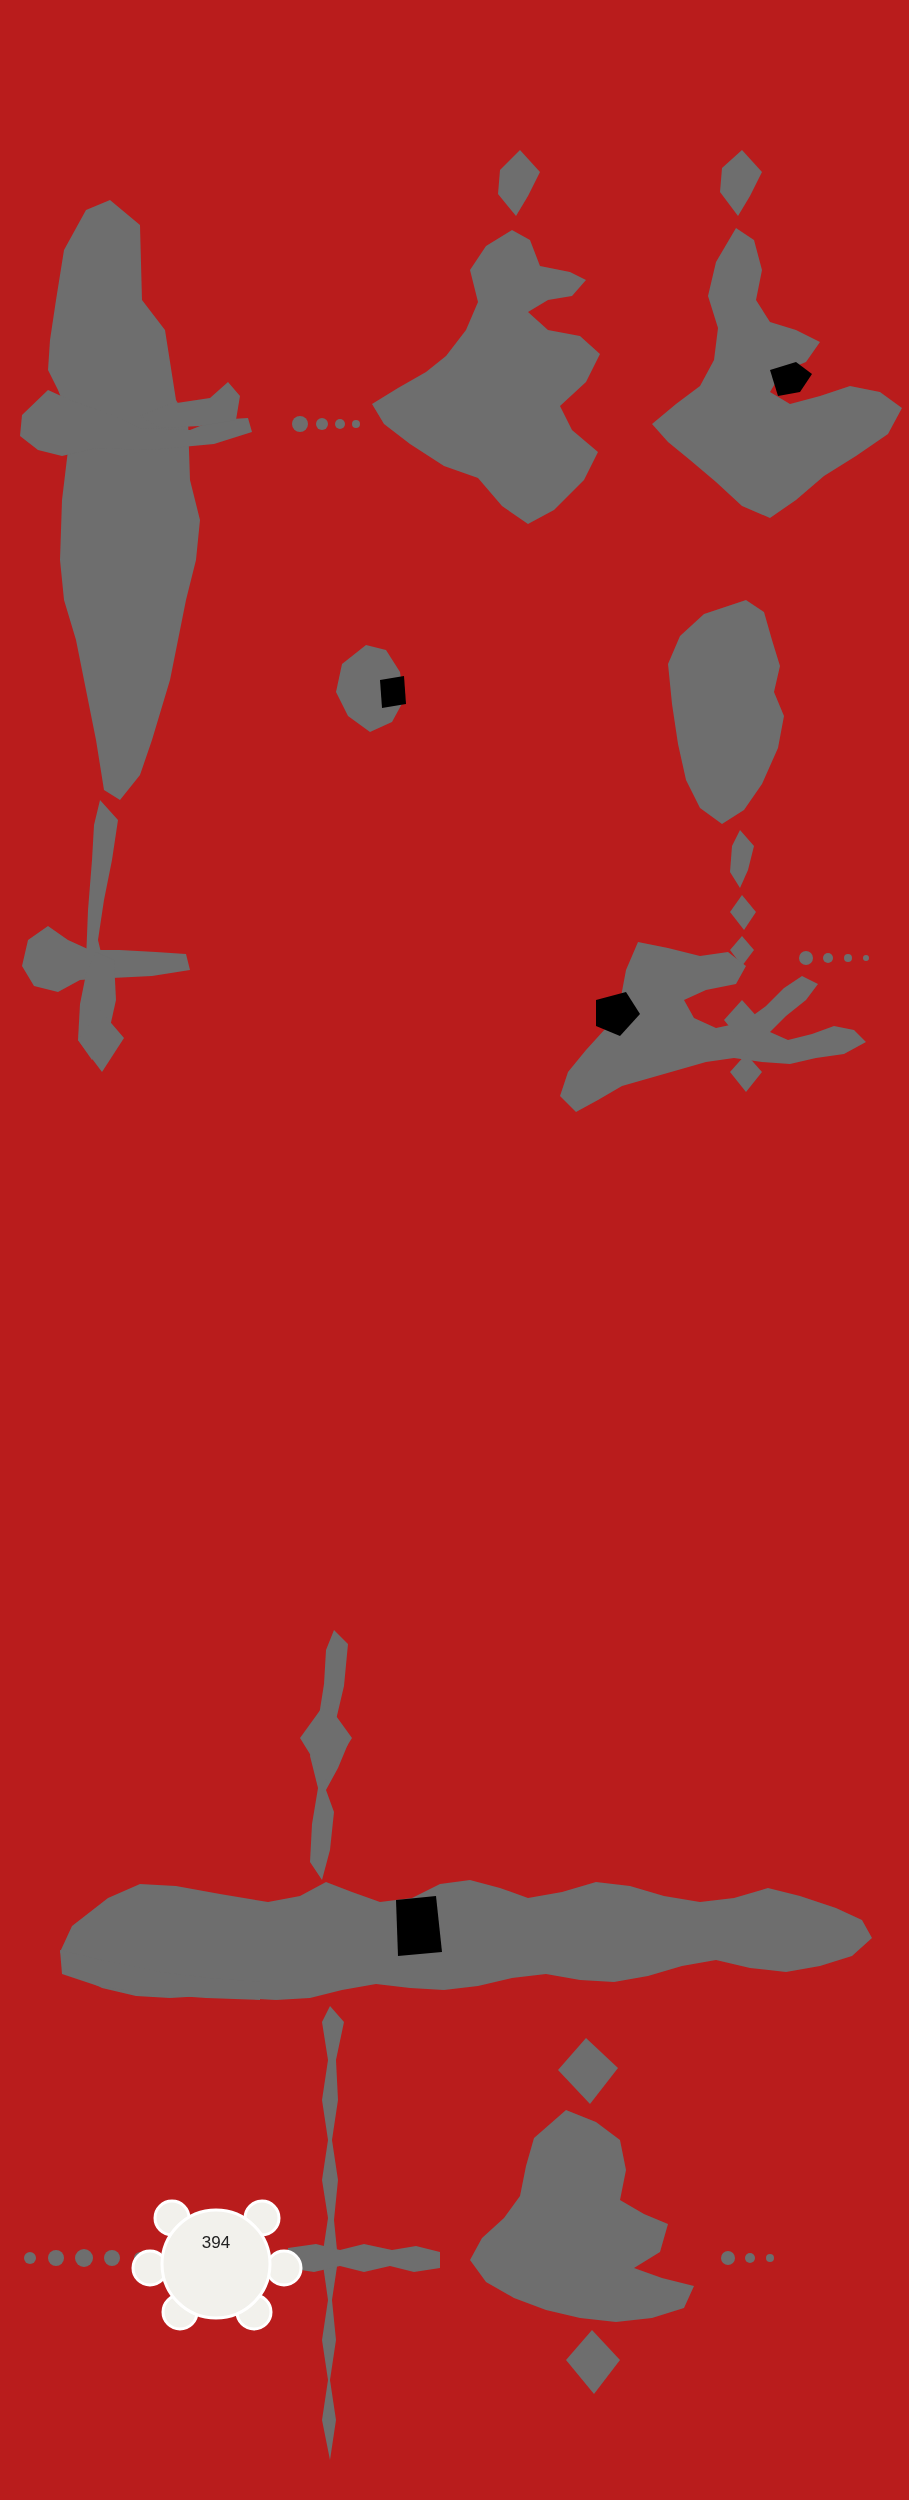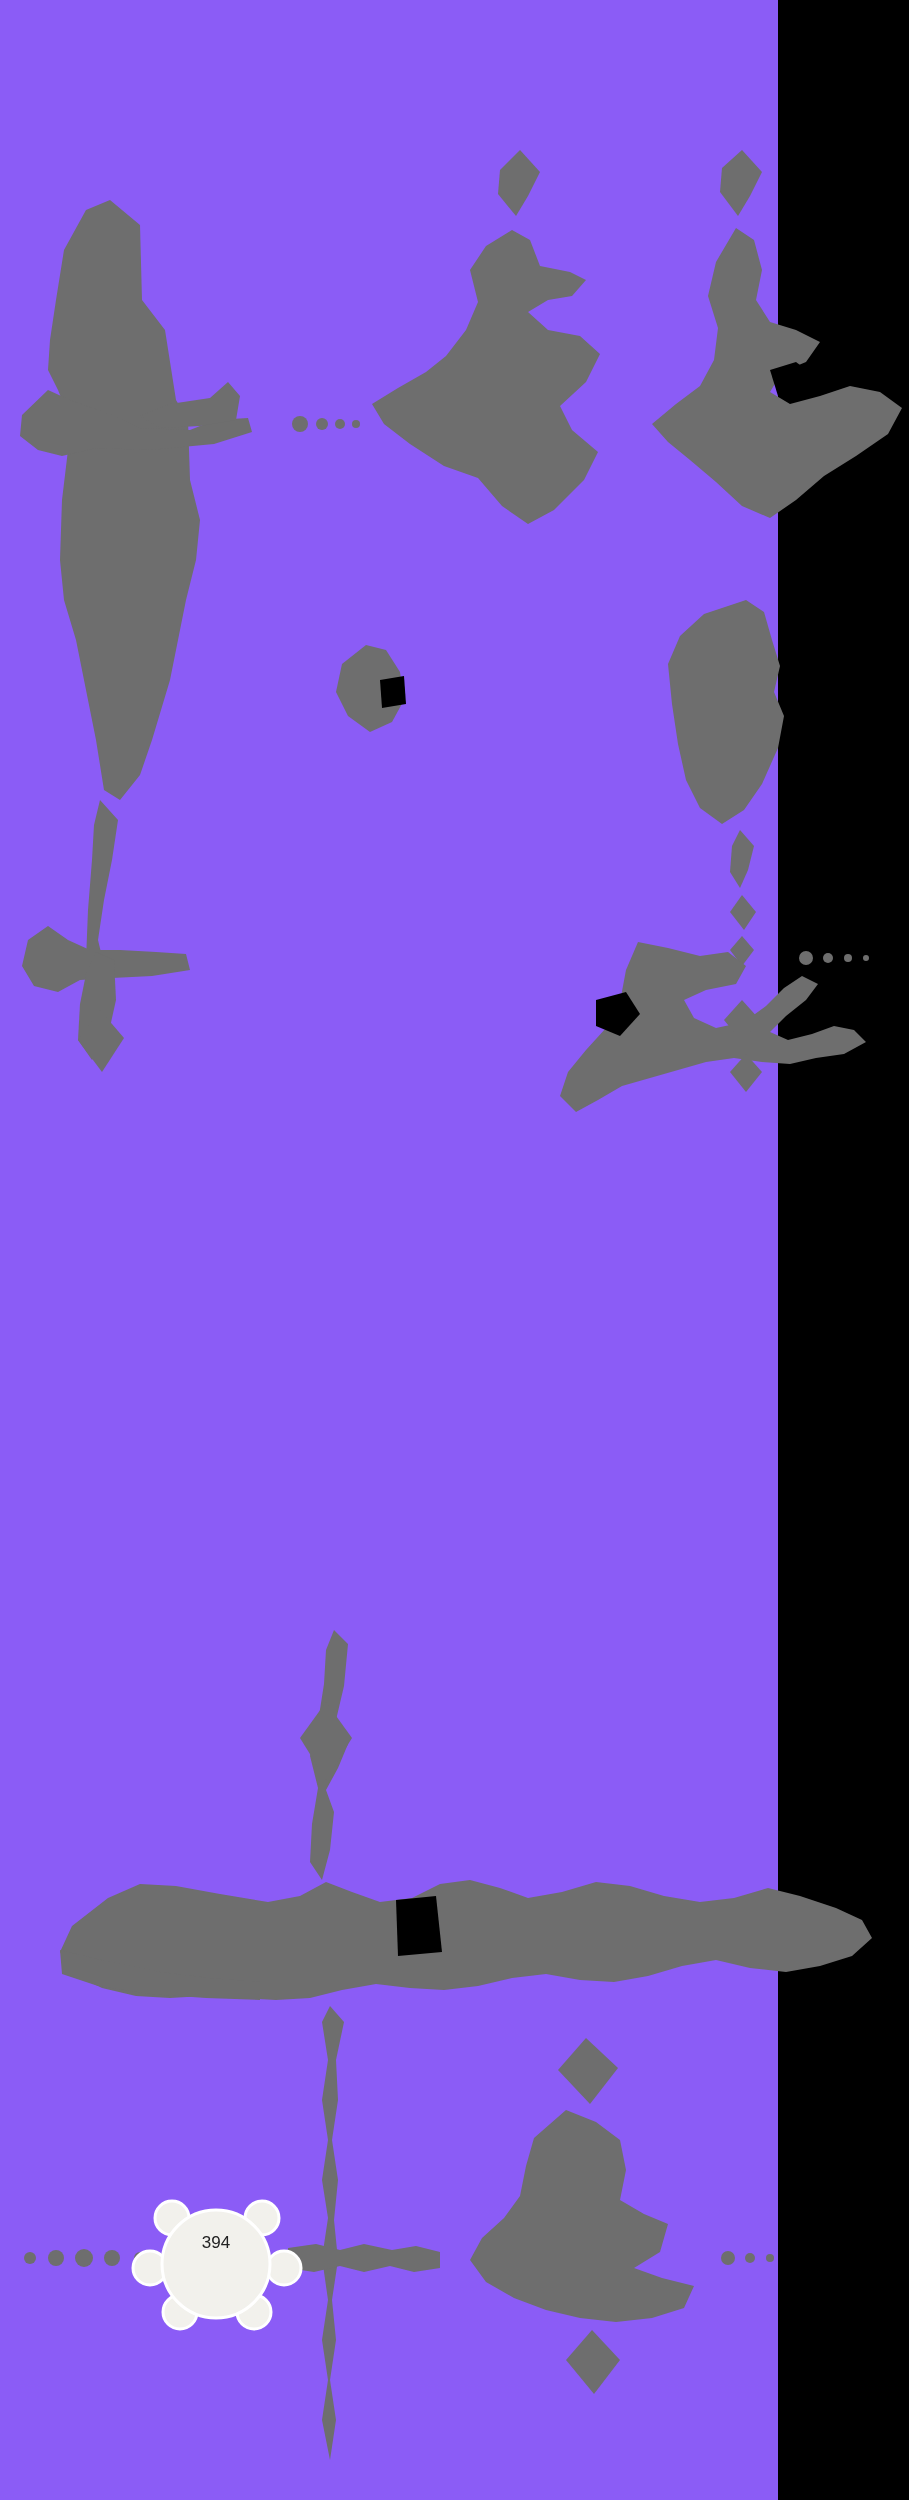--- a/index.html
+++ b/index.html
@@ -8,23 +8,23 @@
     background: #000000;
   }
   body {
     width: 909px;
     height: 2500px;
     overflow: hidden;
     font-family: "Liberation Sans", sans-serif;
   }
   #map-canvas {
     position: relative;
-    width: 778px;
+    width: 909px;
     height: 2500px;
-    background: #8b5cf6;
+    background: #b91c1c;
   }
   #map-svg {
     position: absolute;
     top: 0;
     left: 0;
     width: 909px;
     height: 2500px;
     display: block;
   }
   .marker-label {

